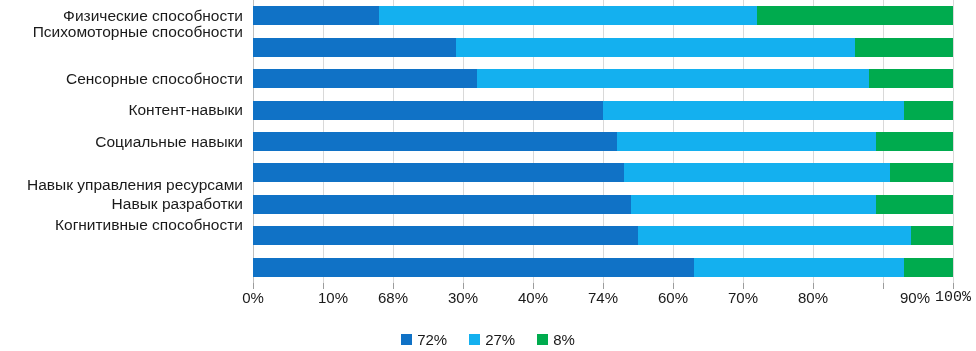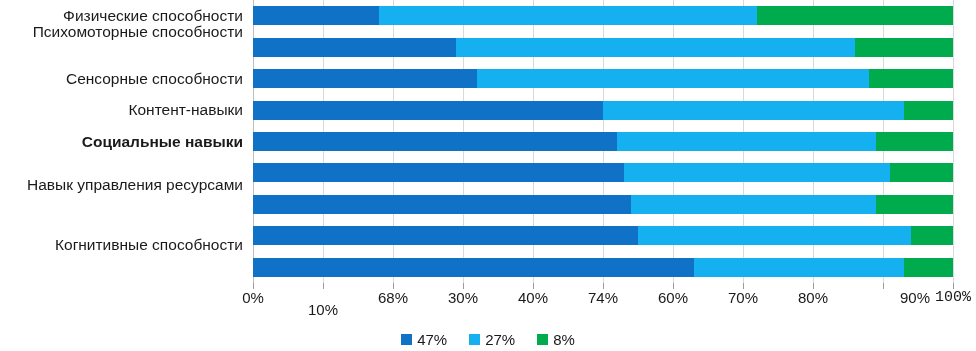--- a/index.html
+++ b/index.html
@@ -145,23 +145,24 @@
 
 <div id="chart-root">
 
   <div class="plot-wrap">
 
     <div class="cat-axis">
         <div class="cat-label" style="top: 7.72222px;">Физические способности</div>
         <div class="cat-label" style="top: 24px;">Психомоторные способности</div>
         <div class="cat-label" style="top: 70.6111px;">Сенсорные способности</div>
         <div class="cat-label" style="top: 102.056px;">Контент-навыки</div>
-        <div class="cat-label" style="top: 133.5px; font-weight: bold;">Социальные навыки</div>
+        <div class="cat-label" style="top: 133.5px;">Социальные навыки</div>
         <div class="cat-label" style="top: 177px;">Навык управления ресурсами</div>
-        <div class="cat-label" style="top: 237px;">Когнитивные способности</div>
+        <div class="cat-label" style="top: 196.389px;">Навык разработки</div>
+        <div class="cat-label" style="top: 217px;">Когнитивные способности</div>
       </div>
 
     <div class="plot-area">
       <div class="gridlines">
           <div class="gridline axis-line" style="left: 0px;"></div>
           <div class="gridline" style="left: 70px;"></div>
           <div class="gridline" style="left: 140px;"></div>
           <div class="gridline" style="left: 210px;"></div>
           <div class="gridline" style="left: 280px;"></div>
           <div class="gridline" style="left: 350px;"></div>
@@ -219,21 +220,21 @@
           </div>
         </div>
     </div>
 
   </div>
 
   <div class="val-axis">
       <div class="tick-mark" style="left: 0px;"></div>
       <div class="tick-label" style="left: 0px;">0%</div>
       <div class="tick-mark" style="left: 70px;"></div>
-      <div class="tick-label" style="left: 70px; margin-top: 12px;">10%</div>
+      <div class="tick-label" style="left: 80px;">10%</div>
       <div class="tick-mark" style="left: 140px;"></div>
       <div class="tick-label" style="left: 140px;">68%</div>
       <div class="tick-mark" style="left: 210px;"></div>
       <div class="tick-label" style="left: 210px;">30%</div>
       <div class="tick-mark" style="left: 280px;"></div>
       <div class="tick-label" style="left: 280px;">40%</div>
       <div class="tick-mark" style="left: 350px;"></div>
       <div class="tick-label" style="left: 350px;">74%</div>
       <div class="tick-mark" style="left: 420px;"></div>
       <div class="tick-label" style="left: 420px;">60%</div>
@@ -243,21 +244,21 @@
       <div class="tick-label" style="left: 560px;">80%</div>
       <div class="tick-mark" style="left: 630px;"></div>
       <div class="tick-label" style="left: 662px;">90%</div>
       <div class="tick-mark" style="left: 700px;"></div>
       <div class="tick-label" style="left: 700px; font-family: Liberation Mono, monospace;">100%</div>
     </div>
 
   <div class="legend">
       <div class="legend-item">
         <span class="legend-swatch" style="background: rgb(16, 114, 198);"></span>
-        <span class="legend-text">47%</span>
+        <span class="legend-text">72%</span>
       </div>
       <div class="legend-item">
         <span class="legend-swatch" style="background: rgb(20, 176, 239);"></span>
         <span class="legend-text">27%</span>
       </div>
       <div class="legend-item">
         <span class="legend-swatch" style="background: rgb(0, 171, 78);"></span>
         <span class="legend-text">8%</span>
       </div>
     </div>

